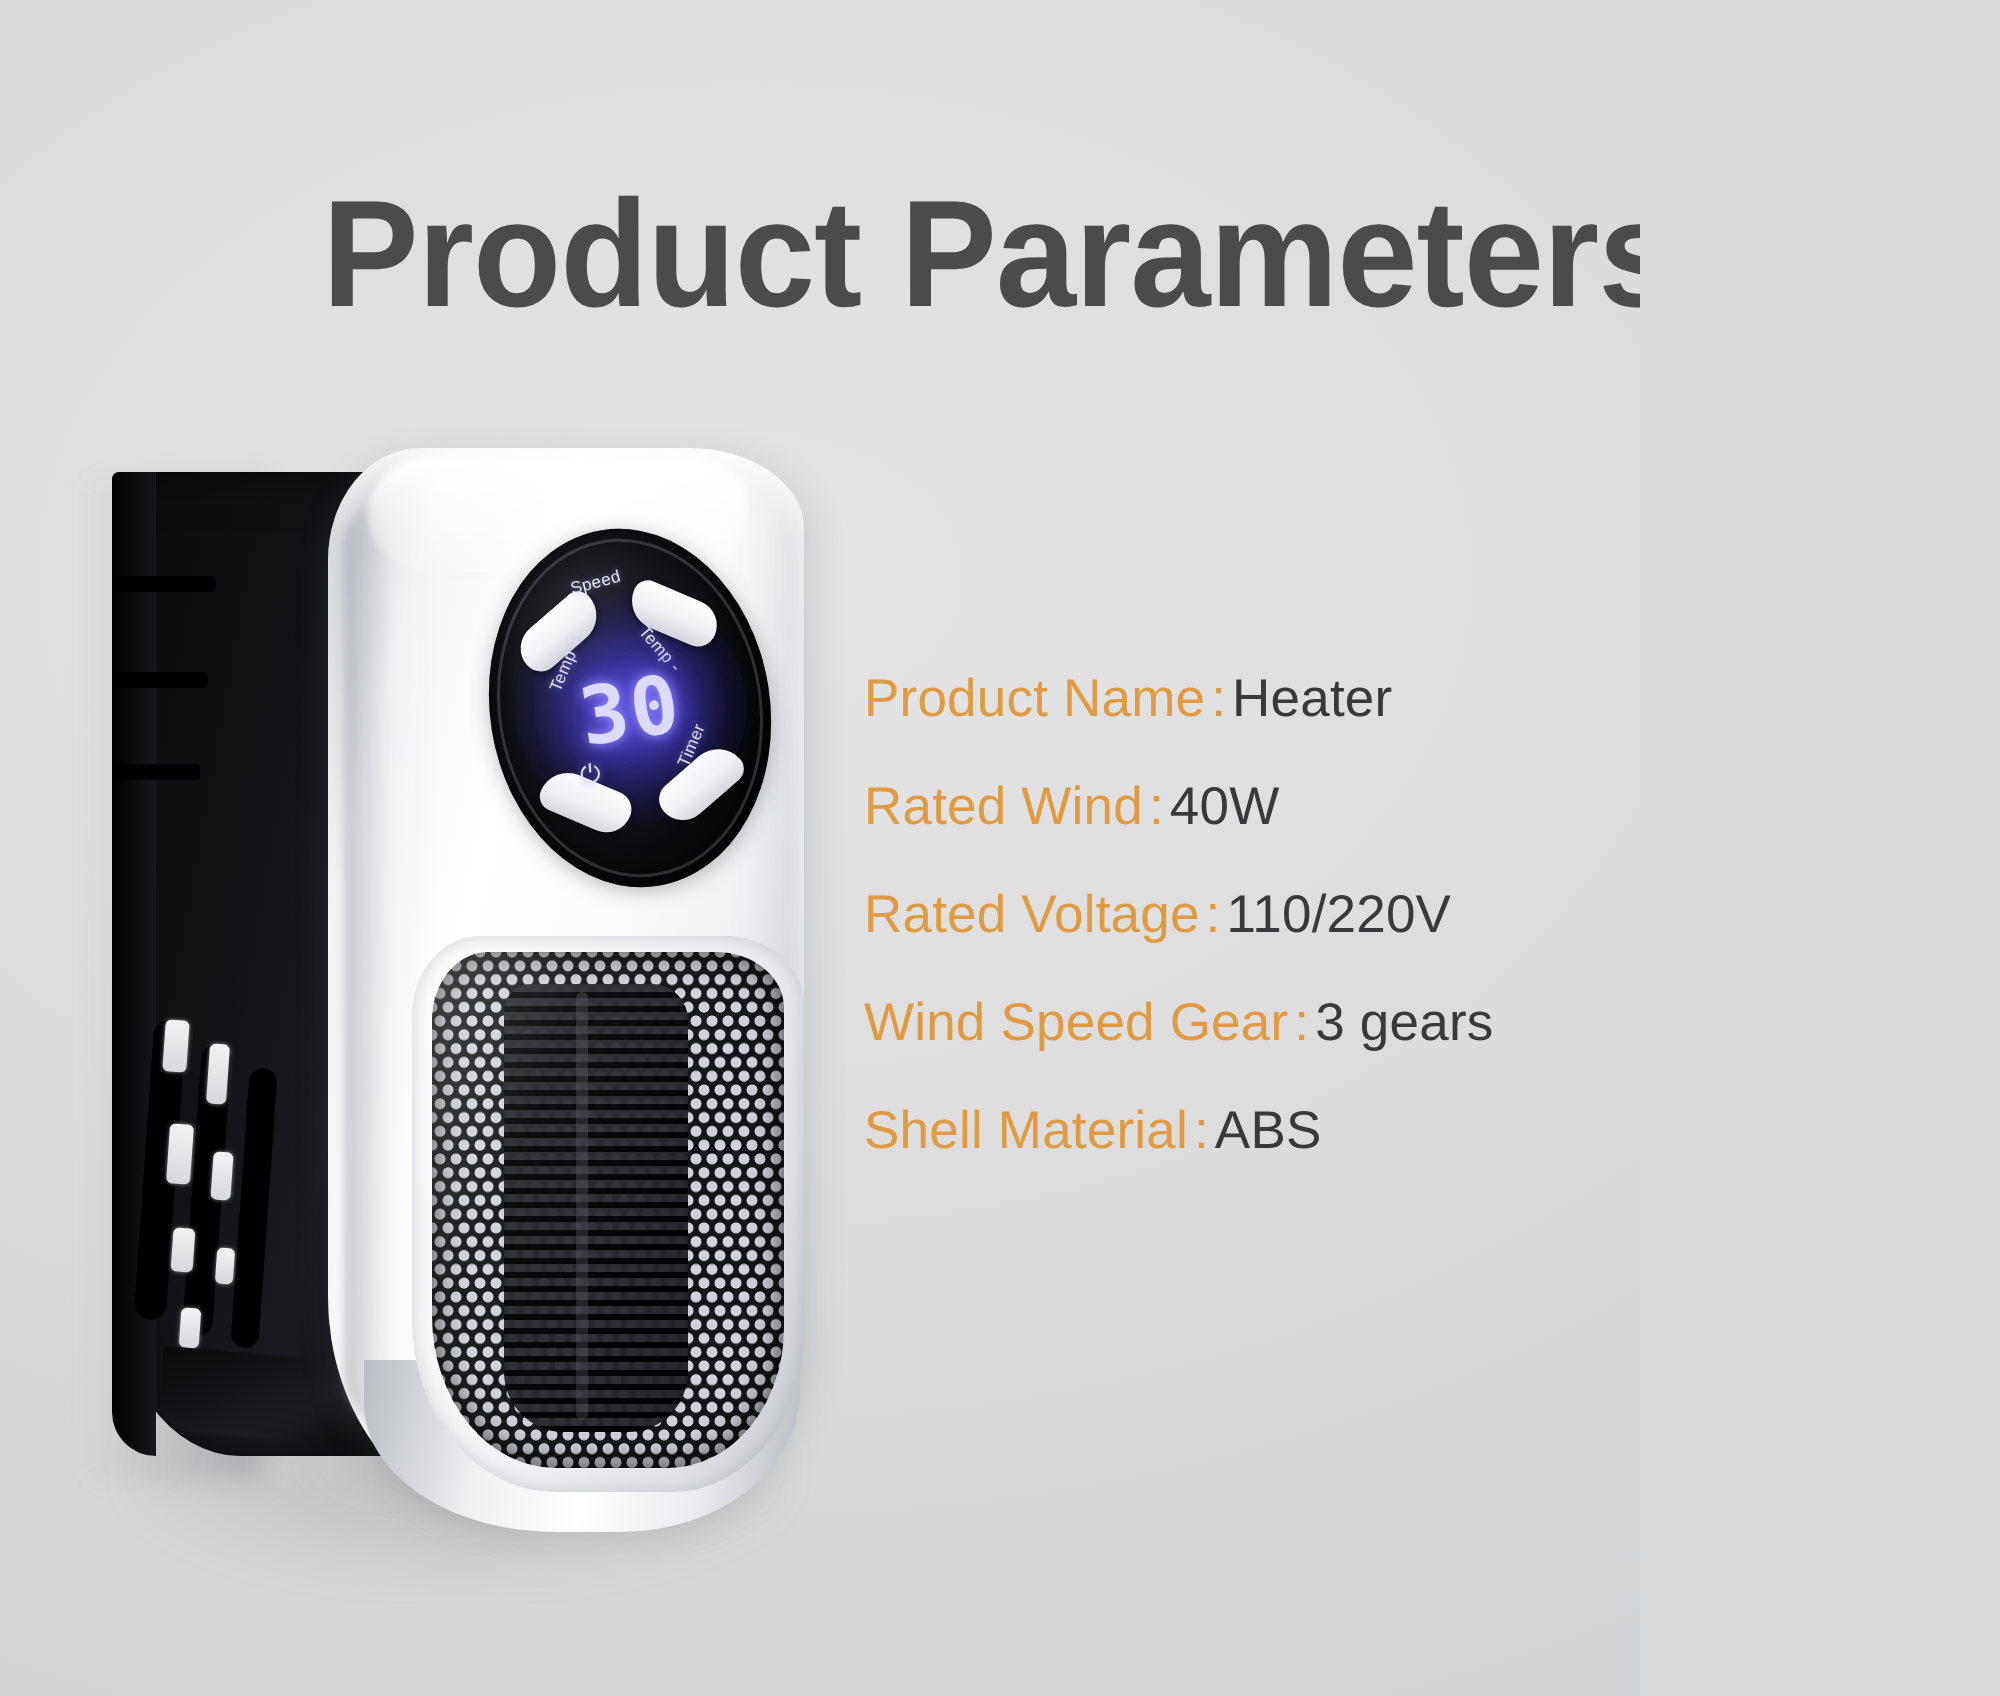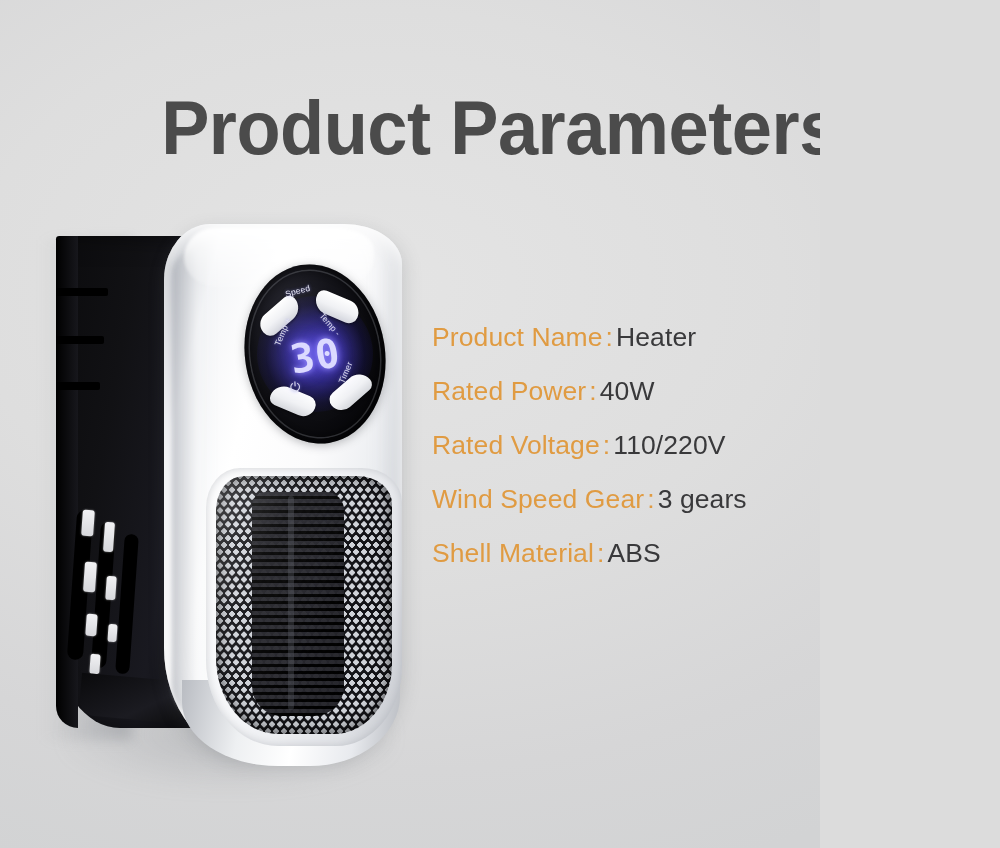--- a/index.html
+++ b/index.html
@@ -33,21 +33,21 @@
     font-weight: bold;
     letter-spacing: -0.5px;
     color: #4b4b4b;
     transform: scaleX(0.95);
     white-space: nowrap;
   }
   
   .specs {
     position: absolute;
     left: 432px;
-    top: 310px;
+    top: 322px;
     width: 545px;
   }
   .spec-row {
     height: 54px;
     line-height: 54px;
     font-size: 26.5px;
     white-space: nowrap;
     letter-spacing: 0.1px;
   }
   .spec-label {
@@ -403,21 +403,21 @@
       <div class="ptc-gap"></div>
     </div>
     <div class="grille-gloss"></div>
   </div>
 
   <div class="specs">
     <div class="spec-row">
       <span class="spec-label">Product Name</span><span class="spec-sep">:</span><span class="spec-value">Heater</span>
     </div>
     <div class="spec-row">
-      <span class="spec-label">Rated Power</span><span class="spec-sep">:</span><span class="spec-value">40W</span>
+      <span class="spec-label">Rated Wind</span><span class="spec-sep">:</span><span class="spec-value">40W</span>
     </div>
     <div class="spec-row">
       <span class="spec-label">Rated Voltage</span><span class="spec-sep">:</span><span class="spec-value">110/220V</span>
     </div>
     <div class="spec-row">
       <span class="spec-label">Wind Speed Gear</span><span class="spec-sep">:</span><span class="spec-value">3 gears</span>
     </div>
     <div class="spec-row">
       <span class="spec-label">Shell Material</span><span class="spec-sep">:</span><span class="spec-value">ABS</span>
     </div>

